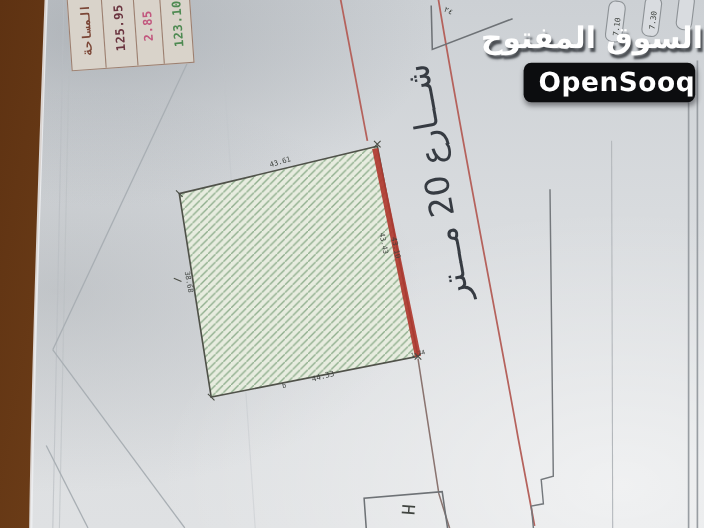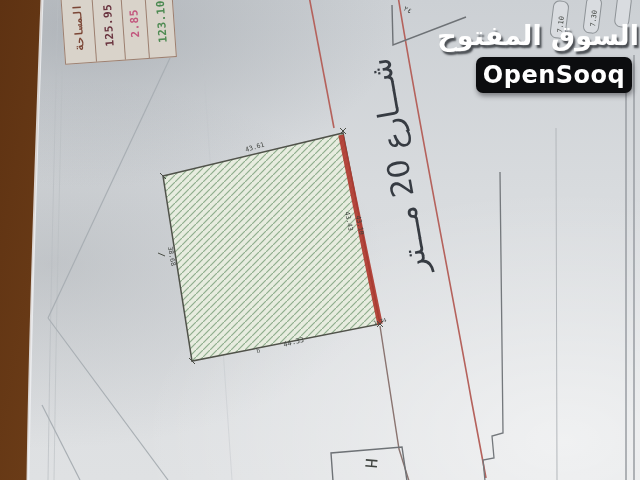--- a/index.html
+++ b/index.html
@@ -28,21 +28,21 @@
   .c-label span{font-family:"DejaVu Sans",sans-serif;font-size:10px;color:#7b4636;}
   .c-v1 span{color:#6b3540;} .c-v2 span{color:#c2577e;} .c-v3 span{color:#4e8a52;}
   
   .street-label{position:absolute;left:398px;top:166px;
     transform:translate(-50%,-50%) rotate(-100deg);
     font-size:30px;color:#363b42;font-weight:500;letter-spacing:1px;white-space:nowrap;}
   
   .logo-ar{position:absolute;top:20px;right:1px;font-size:27px;font-weight:bold;color:#fff;
     white-space:nowrap;text-shadow:2px 3px 2px rgba(35,38,44,.78),0 0 1px rgba(255,255,255,.35);}
   .logo-box{position:absolute;top:57px;right:8px;width:156px;height:36px;background:#0c0d0f;
-    border-radius:7px;display:flex;align-items:center;justify-content:center;
+    border-radius:7px;display:flex;align-items:center;justify-content:flex-end;
     box-shadow:1px 3px 5px rgba(20,20,25,.45);}
   .logo-en{color:#fff;font-size:24px;font-weight:bold;letter-spacing:.5px;}
   text{font-family:"DejaVu Sans Mono",monospace;fill:#3f433f;}
 </style>
 </head>
 <body>
 
 <div class="screen">
 
   <div class="paper"></div>

